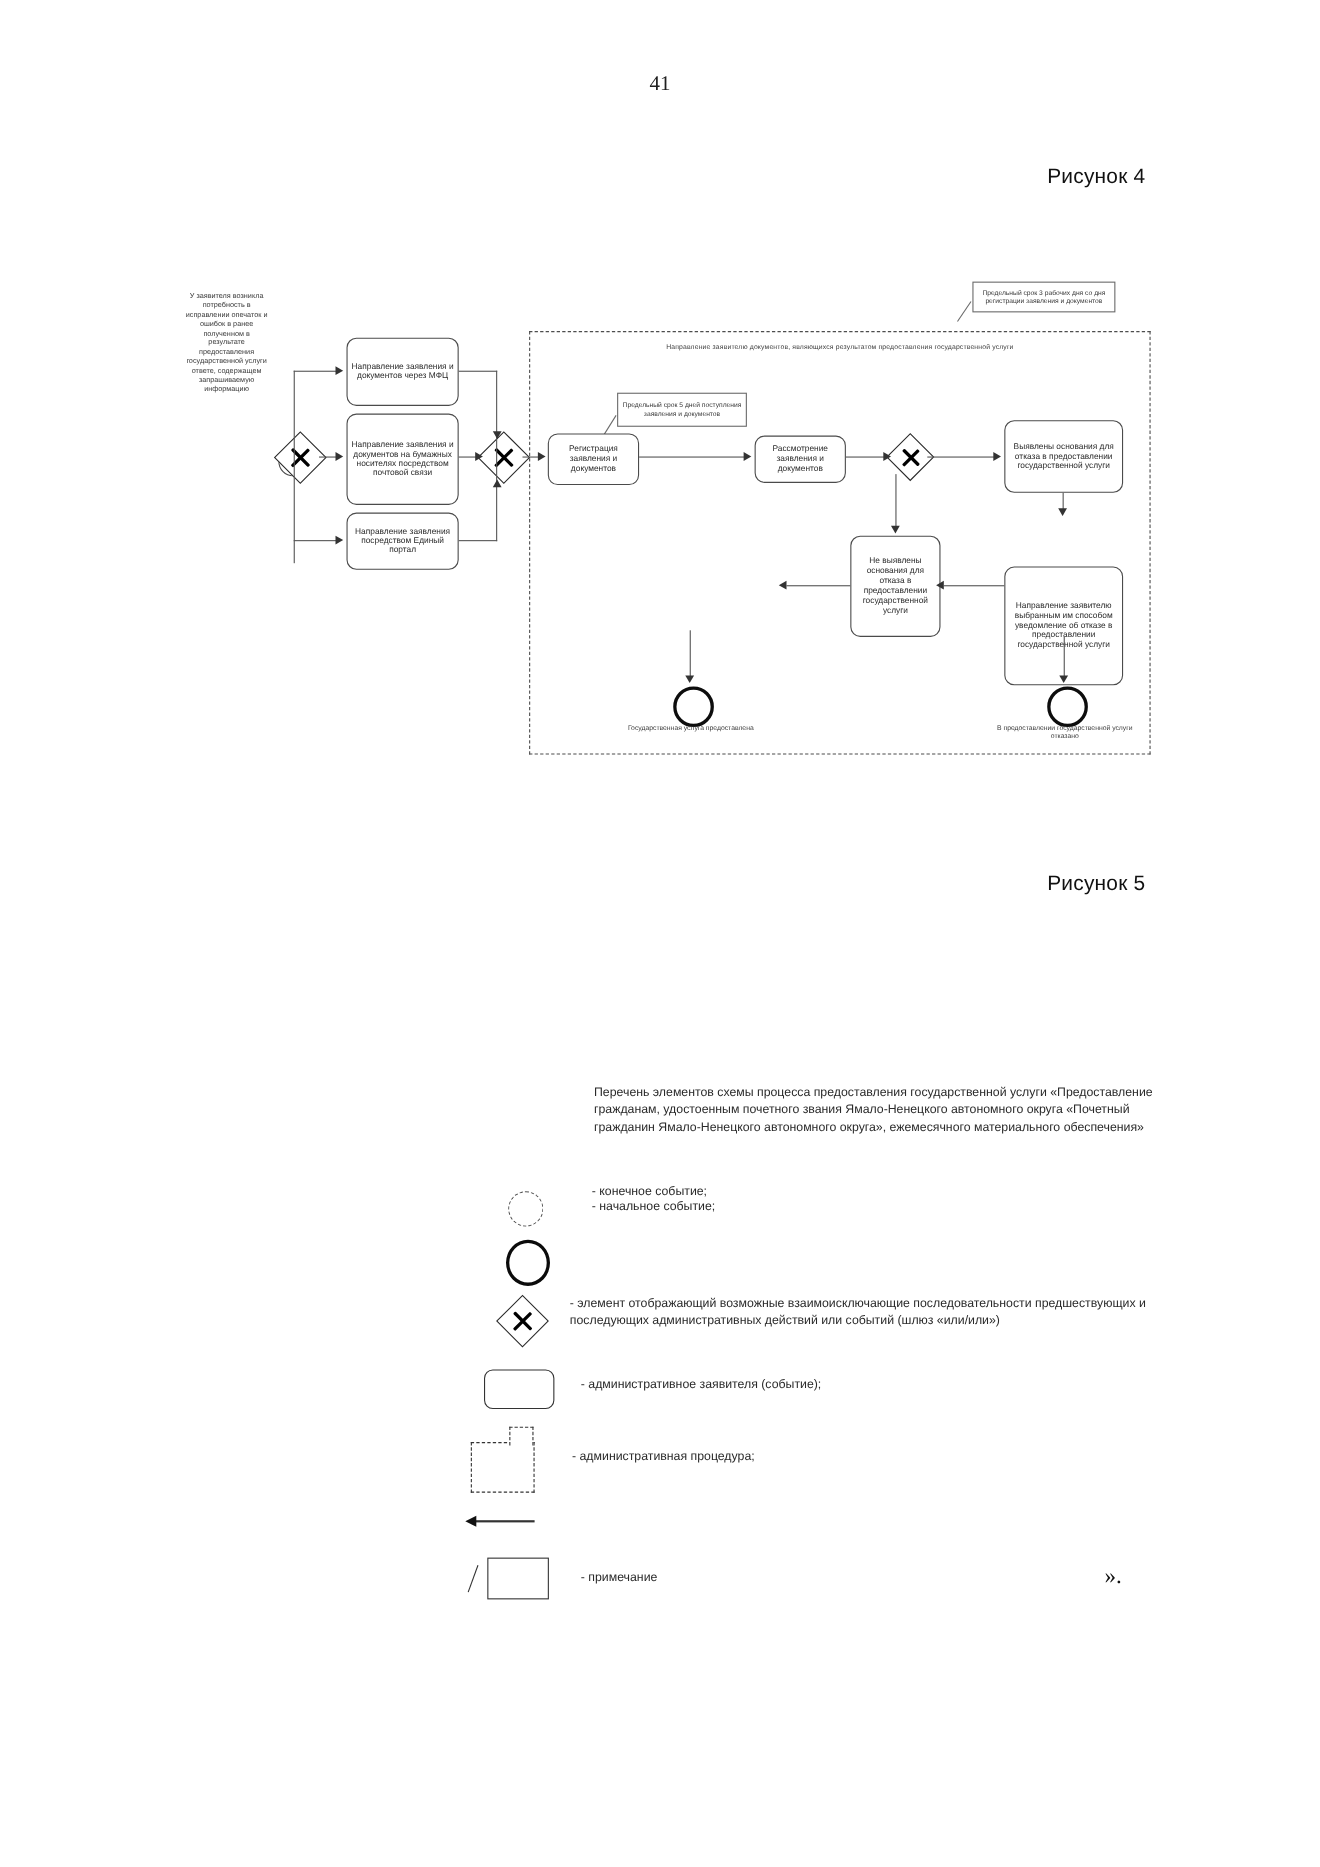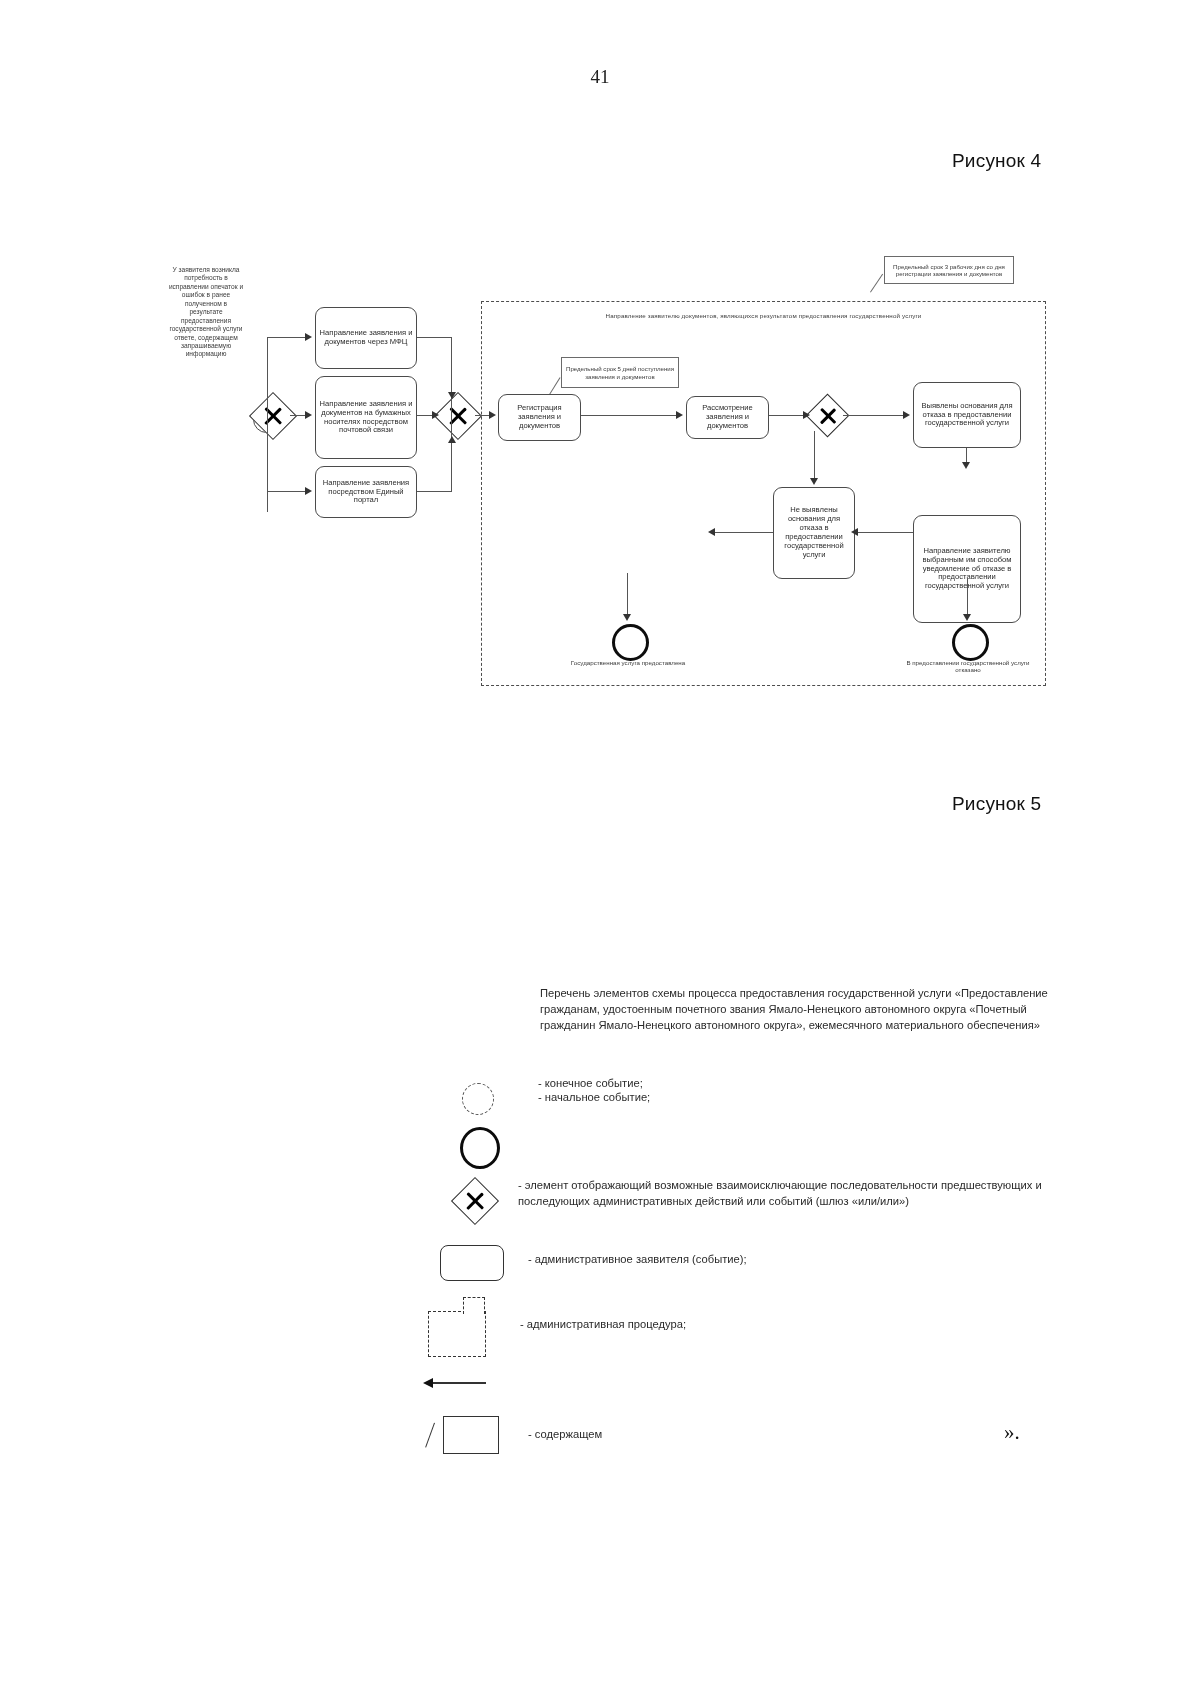--- a/index.html
+++ b/index.html
@@ -573,19 +573,19 @@
     <div class="lg-proc" style="left:428px;top:1311px;">
       <div class="tab"></div>
     </div>
     <div class="legend-text" style="left:520px;top:1317px;width:540px;">- административная процедура;</div>
 
     <div class="lg-arrow-line" style="left:432px;top:1382px;"></div>
     <div class="lg-arrow-head" style="left:423px;top:1378px;"></div>
 
     <div class="lg-note" style="left:443px;top:1416px;"></div>
     <div class="lg-note-leader" style="left:434px;top:1423px;"></div>
-    <div class="legend-text" style="left:528px;top:1427px;width:540px;">- содержащем</div>
+    <div class="legend-text" style="left:528px;top:1427px;width:540px;">- примечание</div>
 
   </div>
 
   <div class="closing-quote">».</div>
 
 </div>
 
 </body></html>

